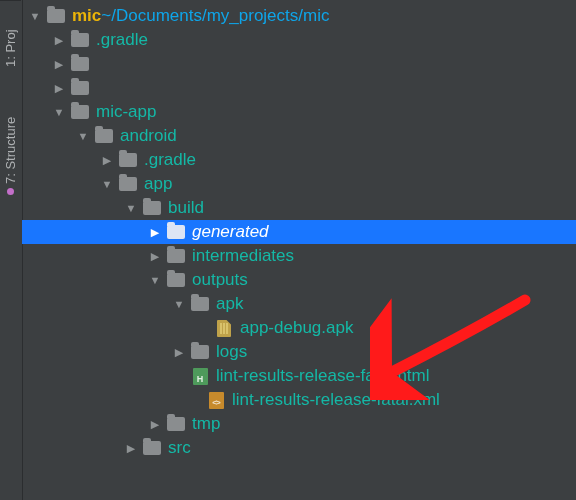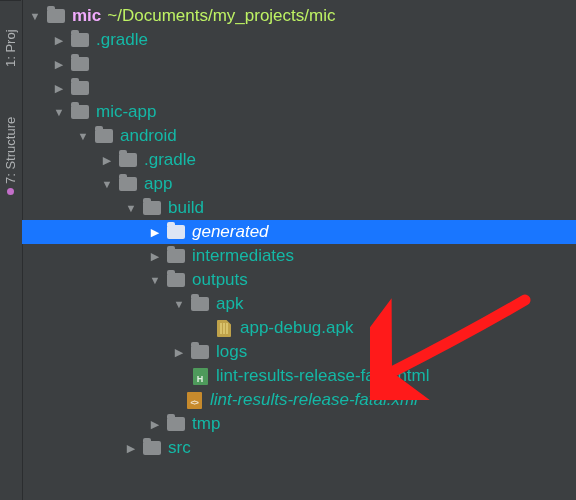--- a/index.html
+++ b/index.html
@@ -149,22 +149,22 @@
     display:flex; align-items:flex-end; justify-content:center;
   }
   .xml-file::after{
     content:"<>";
     font-size:8px; font-weight:bold; color:#f3e6cf;
     letter-spacing:-1px;
     line-height:10px; padding-bottom:1px;
   }
 
   .label { color: #14b8a6; }
-  .root-label { color: #f0abfc; font-weight: 600; }
-  .root-path { color: #bef264; font-weight: 400; margin-left: 6px; }
+  .root-label { color: #eab308; font-weight: 600; }
+  .root-path { color: #0ea5e9; font-weight: 400; margin-left: 0; }
 
   
   .annotation {
     position: absolute;
     pointer-events: none;
   }
 </style>
 </head>
 <body>
 
@@ -356,21 +356,21 @@
       <span class="indent"></span>
       <span class="indent"></span>
       <span class="indent"></span>
     <span class="arrow hidden">▶</span>
     <span class="icon">
         <span class="html-file"></span>
       </span>
     <span class="label">lint-results-release-fatal.html</span>
   </div>
 
-  <div class="row" style="padding-left:0;font-style:italic;">
+  <div class="row" style="padding-left:22px;">
     <span class="indent"></span>
       <span class="indent"></span>
       <span class="indent"></span>
       <span class="indent"></span>
       <span class="indent"></span>
       <span class="indent"></span>
     <span class="arrow hidden">▶</span>
     <span class="icon">
         <span class="xml-file"></span>
       </span>

